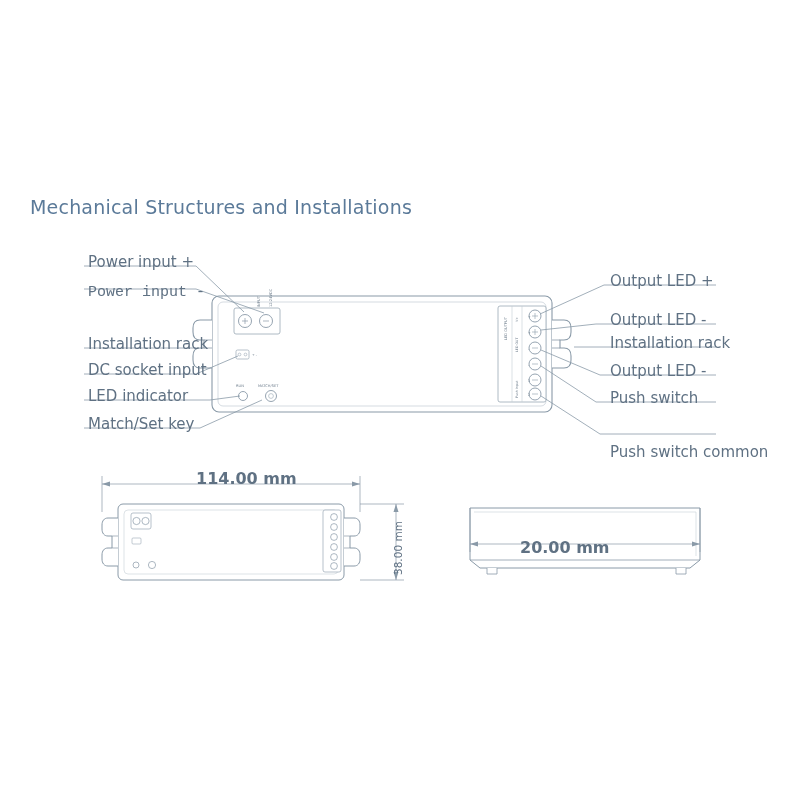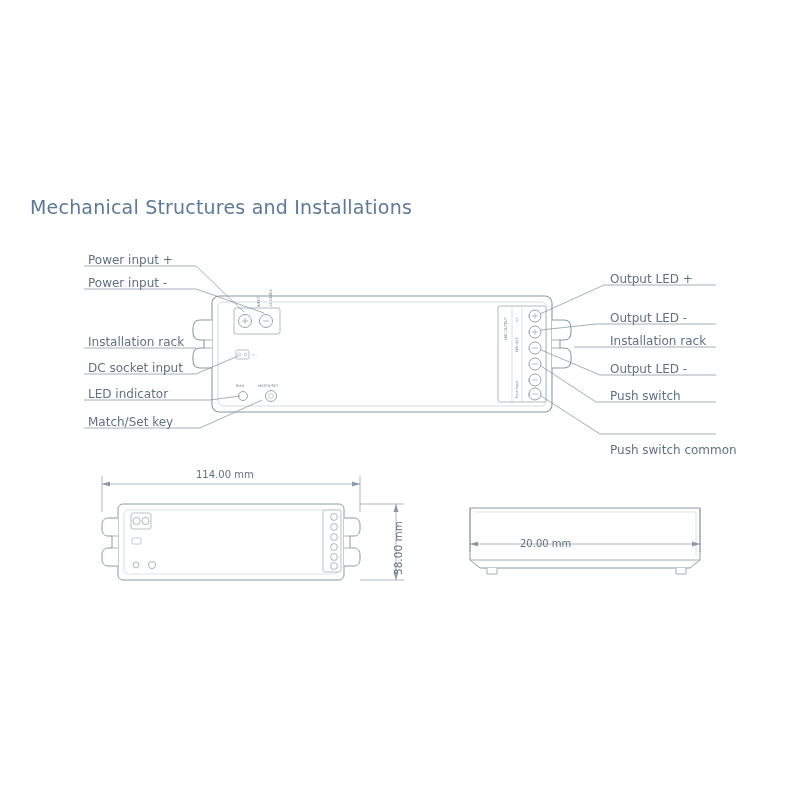--- a/index.html
+++ b/index.html
@@ -26,31 +26,32 @@
     left: 30px;
     top: 196px;
     font-size: 19px;
     color: #5b7a99;
     letter-spacing: 0.2px;
     font-family: "DejaVu Sans", sans-serif;
     font-weight: 400;
   }
   .lbl {
     position: absolute;
-    font-size: 12px;
+    font-size: 15px;
     color: #5f7183;
     white-space: nowrap;
     font-family: "DejaVu Sans", sans-serif;
   }
   .dim-lbl {
     position: absolute;
-    font-size: 10px;
+    font-size: 16px;
     color: #5f7183;
     white-space: nowrap;
     font-family: "DejaVu Sans", sans-serif;
+    font-weight: bold;
   }
   .dim-vert {
     position: absolute;
     font-size: 10.5px;
     color: #5f7183;
     white-space: nowrap;
     font-family: "DejaVu Sans", sans-serif;
     transform: rotate(-90deg);
     transform-origin: left top;
   }
@@ -219,21 +220,21 @@
     <g stroke="#8a9aa8" stroke-width="0.7" fill="none">
       <line x1="470" y1="508" x2="470" y2="552"></line>
       <line x1="700" y1="508" x2="700" y2="552"></line>
       <line x1="470" y1="544" x2="700" y2="544"></line>
       <path d="M470,544 L478,541.5 L478,546.5 Z" fill="#8a9aa8" stroke="none"></path>
       <path d="M700,544 L692,541.5 L692,546.5 Z" fill="#8a9aa8" stroke="none"></path>
     </g>
   </svg>
 
   <div class="lbl" style="left:88px; top:253px;">Power input +</div>
-  <div class="lbl" style="left:88px; top:276px;">Power input -</div>
+  <div class="lbl" style="left:88px; top:284px;font-family:Liberation Mono, monospace;">Power input -</div>
   <div class="lbl" style="left:88px; top:335px;">Installation rack</div>
   <div class="lbl" style="left:88px; top:361px;text-align:center;">DC socket input</div>
   <div class="lbl" style="left:88px; top:387px;text-align:center;">LED indicator</div>
   <div class="lbl" style="left:88px; top:415px;text-align:center;">Match/Set key</div>
 
   <div class="lbl" style="left:610px; top:272px;">Output LED +</div>
   <div class="lbl" style="left:610px; top:311px;">Output LED -</div>
   <div class="lbl" style="left:610px; top:334px;">Installation rack</div>
   <div class="lbl" style="left:610px; top:362px;">Output LED -</div>
   <div class="lbl" style="left:610px; top:389px;">Push switch</div>

